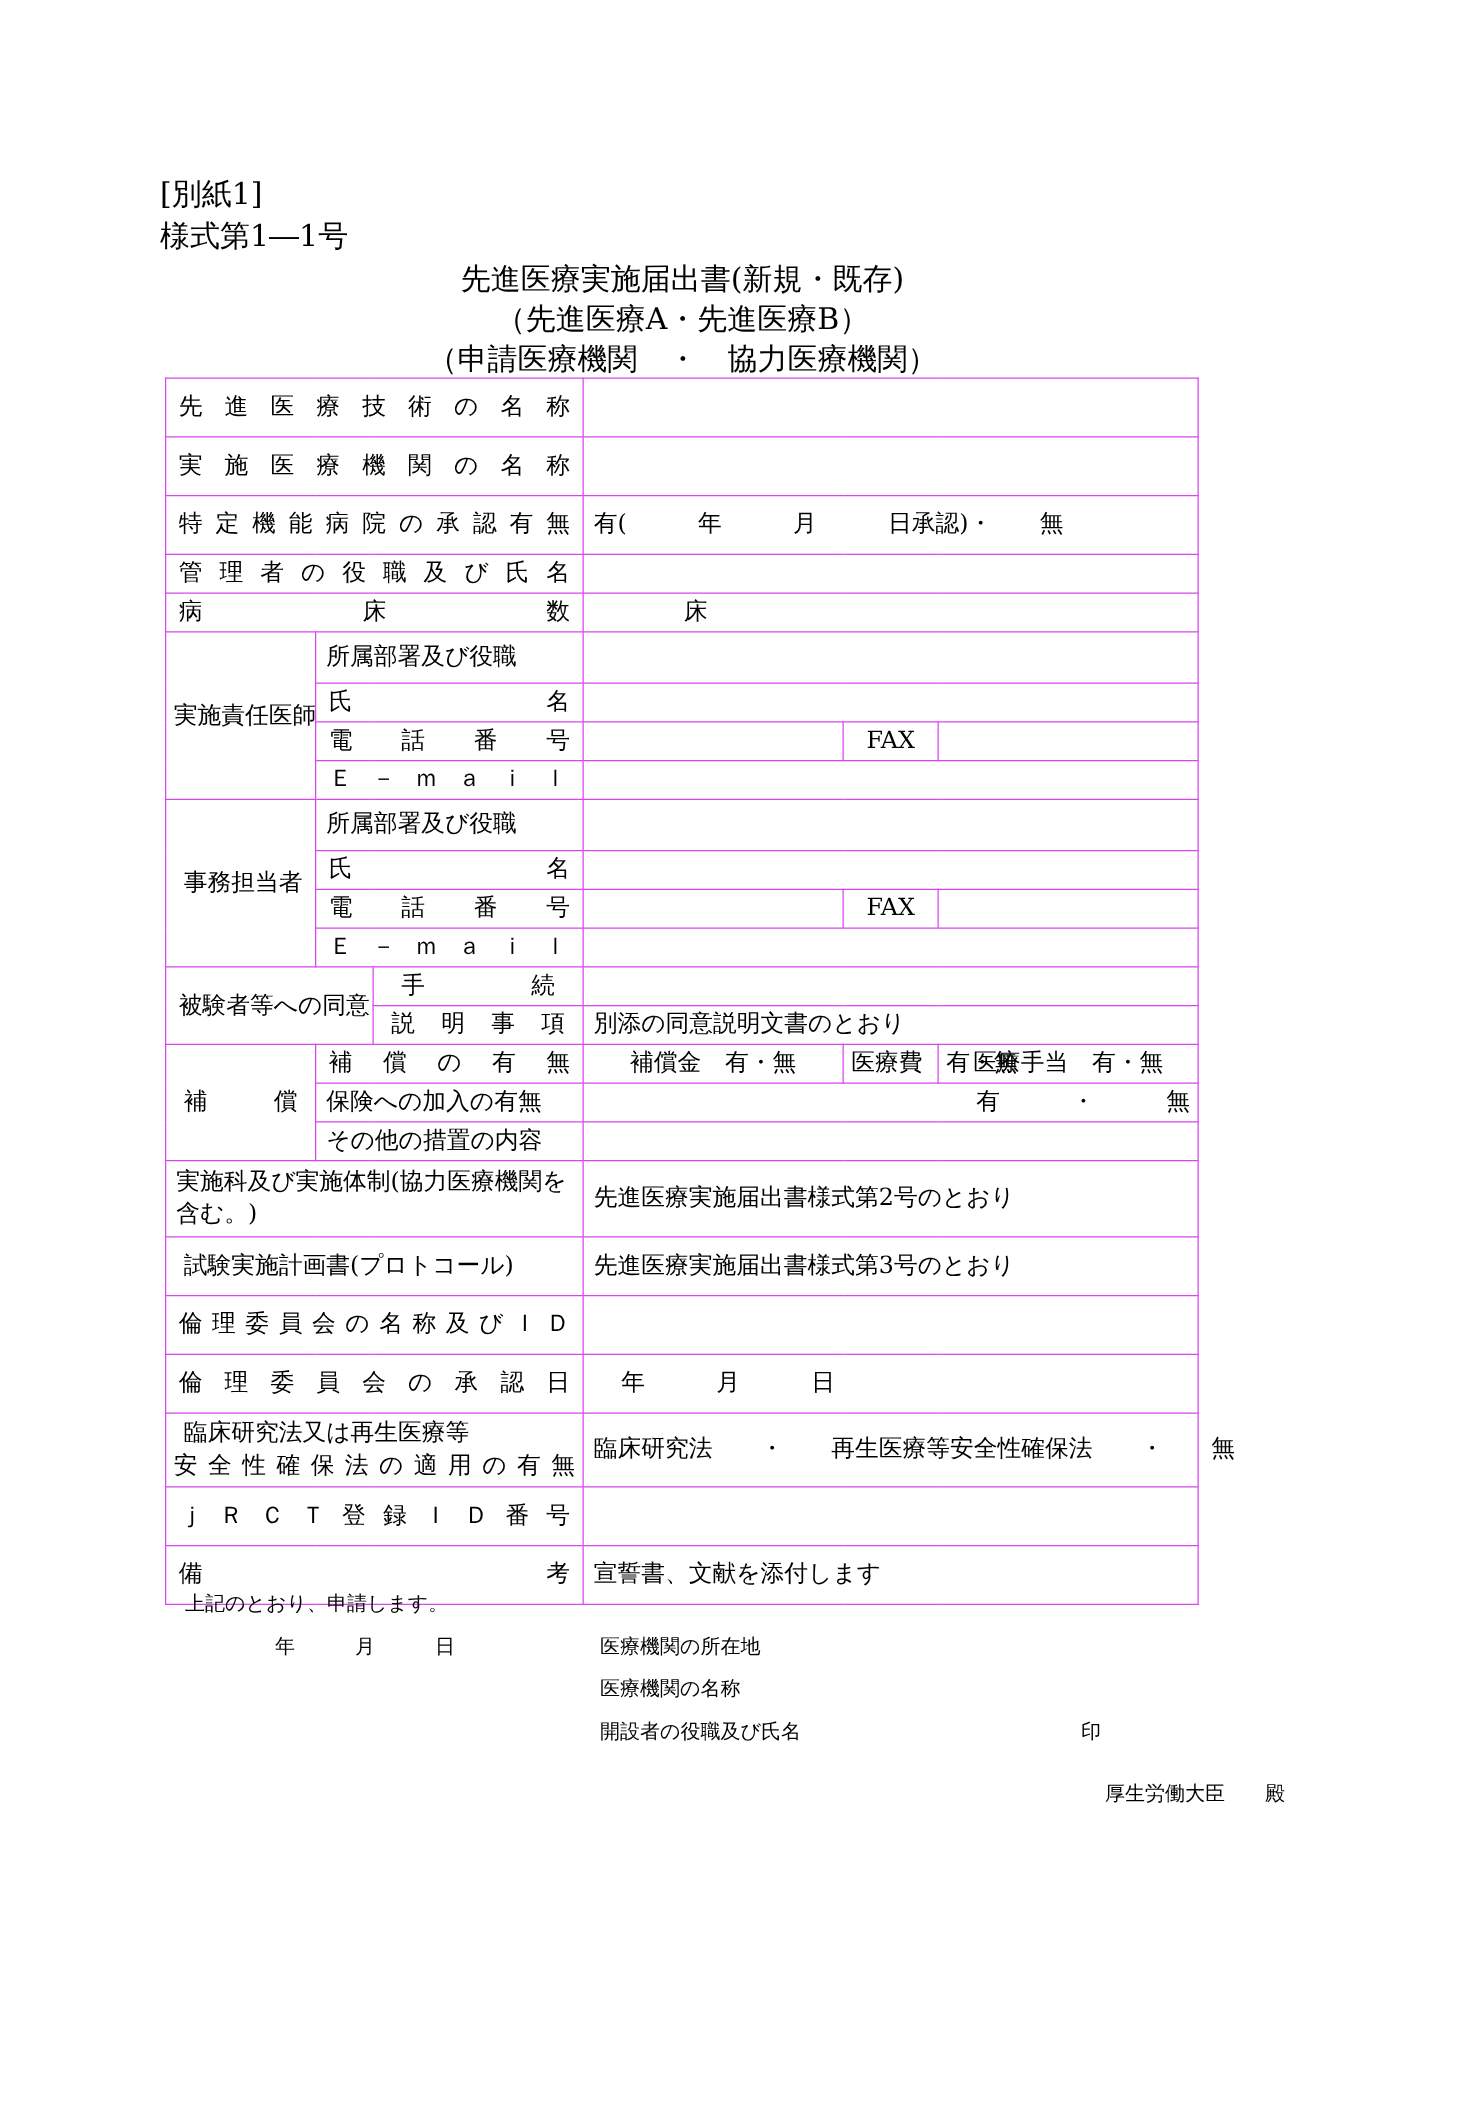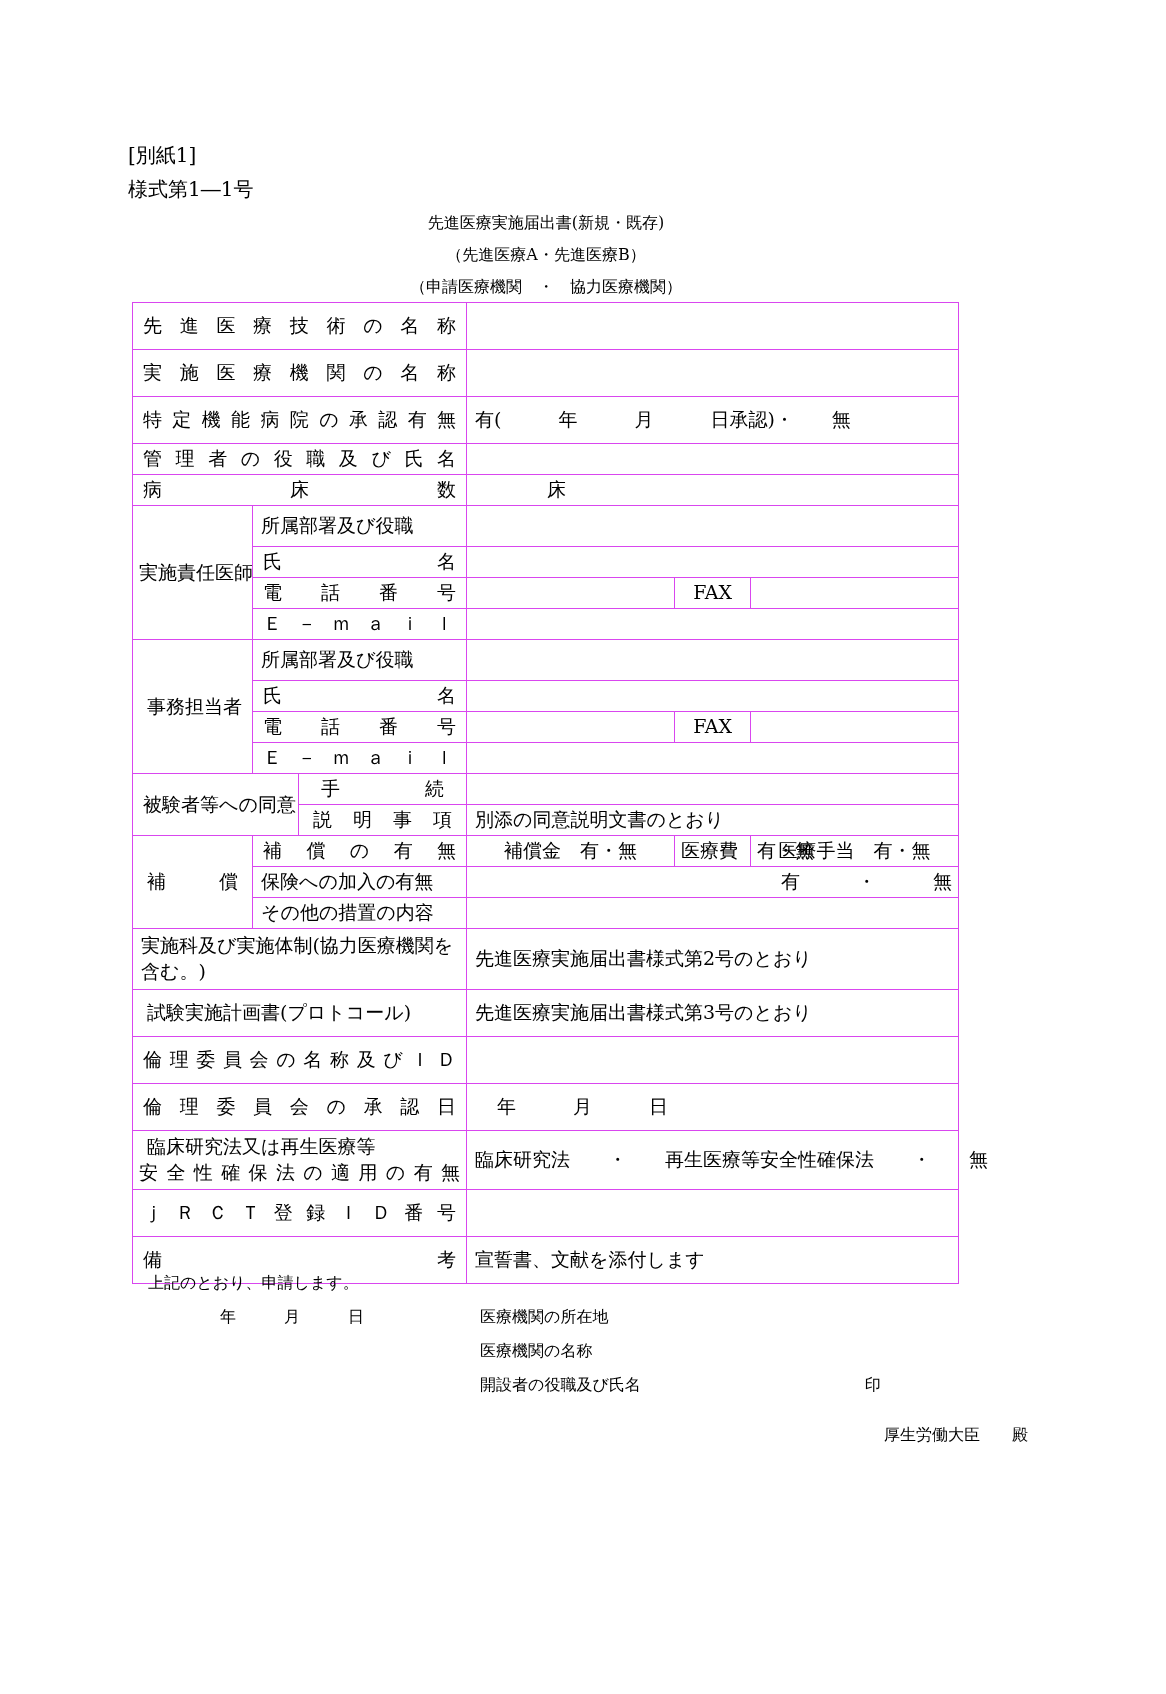--- a/index.html
+++ b/index.html
@@ -24,33 +24,33 @@
   }
 
   
   .hdr {
     position: absolute;
     left: 128px;
     top: 138px;
     width: 900px;
   }
   .hdr-line {
-    font-size: 20px;
+    font-size: 24px;
     line-height: 34px;
     white-space: pre;
   }
   .title-block {
     position: absolute;
     left: 128px;
     top: 207px;
     width: 830px;
     text-align: center;
   }
   .title-line {
-    font-size: 16px;
+    font-size: 24px;
     line-height: 32px;
     white-space: pre;
   }
   .title-line.t1 { padding-left: 6px; }
   .title-line.t2 { padding-left: 6px; }
   .title-line.t3 { padding-left: 6px; }
 
   
   table.form {
     position: absolute;

